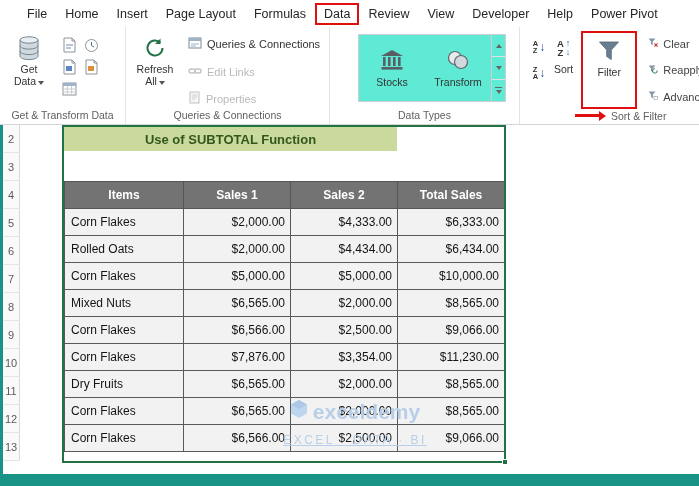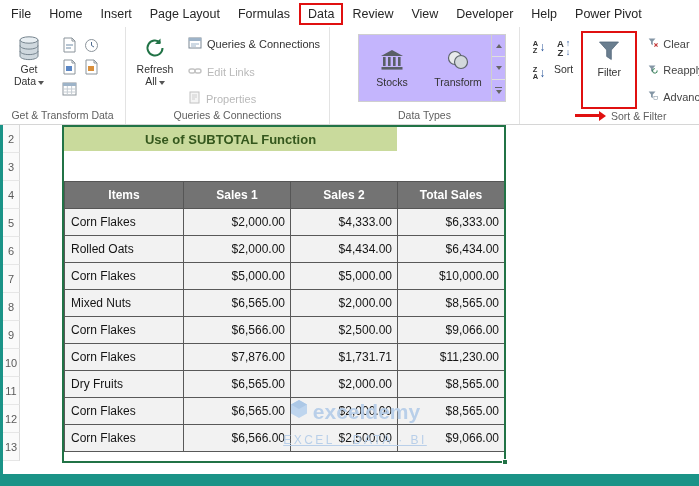--- a/index.html
+++ b/index.html
@@ -1,21 +1,21 @@
 <!DOCTYPE html>
 <html><head>
 <meta charset="utf-8">
 <style>
   * { margin:0; padding:0; box-sizing:border-box; }
   html,body { width:699px; height:486px; }
   .screen { position:relative; width:699px; height:486px; background:#fff;
             font-family:"Liberation Sans", sans-serif; overflow:hidden; }
 
   
-  .menubar { height:27px; display:flex; align-items:center; padding-left:2px;
+  .menubar { height:27px; display:flex; align-items:center; padding-left:18px;
              font-size:12.5px; color:#262626; background:#fff; }
   .tab { padding:4px 9px; white-space:nowrap; }
   .tab.highlighted { border:2px solid #e01010; padding:2px 7px; }
 
   
   .ribbon { height:98px; display:flex; border-bottom:1px solid #d6d6d6; background:#fff; }
   .rgroup { display:flex; flex-direction:column; border-right:1px solid #e3e3e3; height:100%; }
   .rgroup-content { height:80px; display:flex; align-items:flex-start; padding:3px 4px 0 4px; }
   .rgroup-label { height:18px; display:flex; align-items:center; justify-content:center;
                   font-size:10.5px; color:#5f5f5f; white-space:nowrap;text-align:center; }
@@ -30,21 +30,21 @@
 
   .smallgrid { display:grid; grid-template-columns:22px 22px; grid-auto-rows:22px;
                margin:4px 0 0 4px; }
   .sicon { display:flex; align-items:center; justify-content:center; }
 
   .qstack { display:flex; flex-direction:column; justify-content:space-between;
             height:70px; margin:6px 0 0 8px; }
   .qitem { display:flex; align-items:center; gap:5px; font-size:11px; color:#333; white-space:nowrap; }
   .qitem.disabled { color:#b9b9b9; }
 
-  .dt-gallery { display:flex; height:68px; border:1px solid #cfcfcf; margin:4px 0 0 24px; background:#c4b5fd; }
+  .dt-gallery { display:flex; height:68px; border:1px solid #cfcfcf; margin:4px 0 0 24px; background:#5eead4; }
   .dt-tile { width:66px; display:flex; flex-direction:column; align-items:center;
              justify-content:center; gap:3px; font-size:10.5px; color:#333; }
   .dt-scroll { width:14px; border-left:1px solid #cfcfcf; display:flex; flex-direction:column; }
   .dt-scroll .sbtn { flex:1; display:flex; flex-direction:column; align-items:center;
                      justify-content:center; border-bottom:1px solid #e0e0e0; }
   .dt-scroll .sbtn:last-child { border-bottom:none; }
   .tri-up { width:0; height:0; border-left:3.5px solid transparent; border-right:3.5px solid transparent;
             border-bottom:4px solid #666; }
   .tri-down { width:0; height:0; border-left:3.5px solid transparent; border-right:3.5px solid transparent;
               border-top:4px solid #666; }
@@ -420,21 +420,21 @@
           </tr>
           <tr>
             <td class="c-item">Corn Flakes</td>
             <td class="c-num">$6,566.00</td>
             <td class="c-num">$2,500.00</td>
             <td class="c-num">$9,066.00</td>
           </tr>
           <tr>
             <td class="c-item">Corn Flakes</td>
             <td class="c-num">$7,876.00</td>
-            <td class="c-num">$1,731.71</td>
+            <td class="c-num">$3,354.00</td>
             <td class="c-num">$11,230.00</td>
           </tr>
           <tr>
             <td class="c-item">Dry Fruits</td>
             <td class="c-num">$6,565.00</td>
             <td class="c-num">$2,000.00</td>
             <td class="c-num">$8,565.00</td>
           </tr>
           <tr>
             <td class="c-item">Corn Flakes</td>

